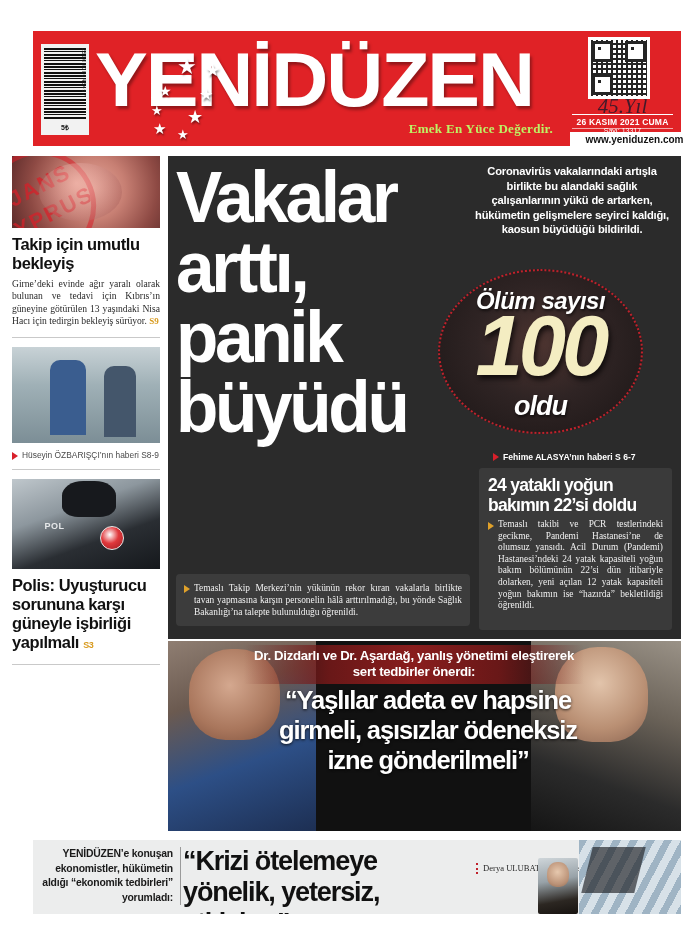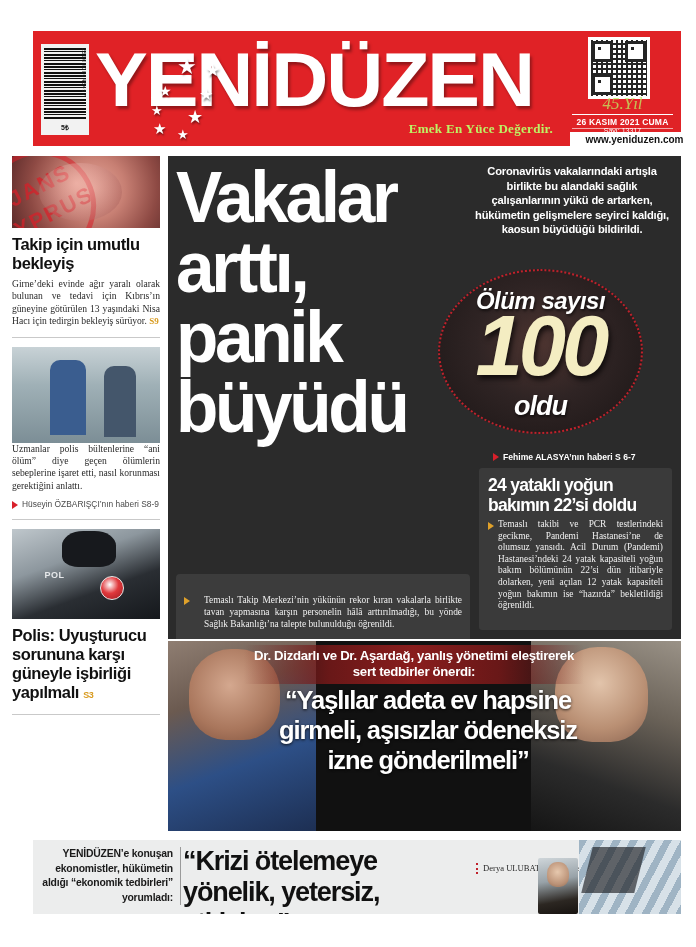--- a/index.html
+++ b/index.html
@@ -153,22 +153,22 @@
   .qr-eye.tr { right: 1px; top: 1px; }
   .qr-eye.bl { left: 1px; bottom: 1px; }
 
   .anniversary {
     position: absolute;
     left: 0; top: 63px;
     width: 113px;
     text-align: center;
     font-family: "Liberation Serif", serif;
     font-style: italic;
-    font-size: 17px;
-    color: #bef264;
+    font-size: 21px;
+    color: #0f172a;
     opacity: 0.75;
   }
   .issue-date {
     position: absolute;
     left: 6px; top: 83px;
     width: 101px;
     text-align: center;
     font-size: 8.5px;
     font-weight: bold;
     color: #ffffff;
@@ -464,24 +464,24 @@
     flex: none;
     margin-top: 3px;
   }
 
   .gray-note {
     position: absolute;
     left: 8px; top: 418px;
     width: 294px;
     background: #3c3c3c;
     border-radius: 4px;
-    padding: 20px 8px;
+    padding: 8px 8px;
     box-sizing: border-box;
     display: flex;
-    gap: 14px;
+    gap: 4px;
   }
   .gray-note-text {
     font-family: "Liberation Serif", serif;
     font-size: 9.4px;
     line-height: 12px;
     color: #f0f0f0;
     text-align: justify;
   }
 
   
@@ -680,21 +680,20 @@
       <div class="side-headline">Takip için umutlu bekleyiş</div>
       <div class="side-body">
         <span>Girne’deki evinde ağır yaralı olarak bulunan ve tedavi için Kıbrıs’ın güneyine götürülen 13 yaşındaki Nisa Hacı için tedirgin bekleyiş sürüyor.</span>
         <span class="pagemark">S9</span>
       </div>
       <hr class="side-rule">
     </div>
 
     <div class="side-item">
       <div class="side-photo photo-hospital"></div>
-      <div class="side-body">Uzmanlar polis bültenlerine “ani ölüm” diye geçen ölümlerin sebeplerine işaret etti, nasıl korunması gerektiğini anlattı.</div>
       <div class="byline">
         <span class="tri"></span>
         <span>Hüseyin ÖZBARIŞÇI’nın haberi S8-9</span>
       </div>
       <hr class="side-rule">
     </div>
 
     <div class="side-item">
       <div class="side-photo photo-police">
         <div class="police-letters">POL</div>

